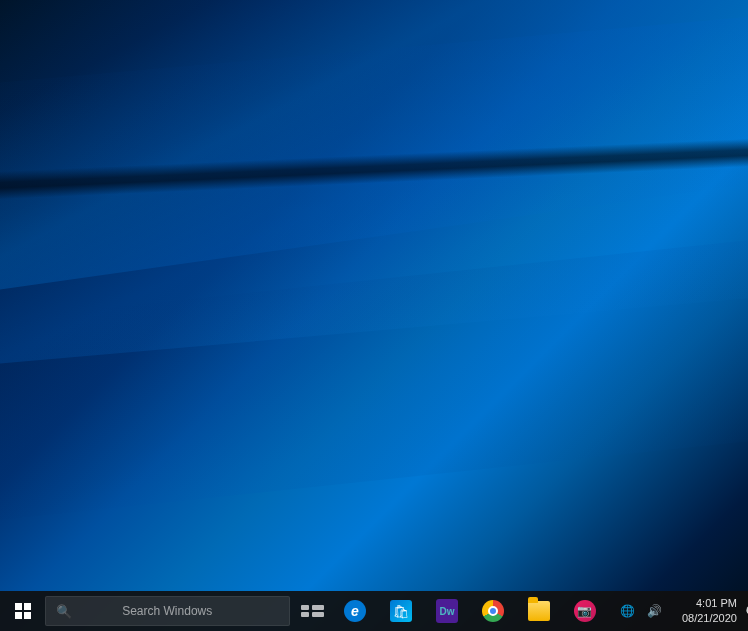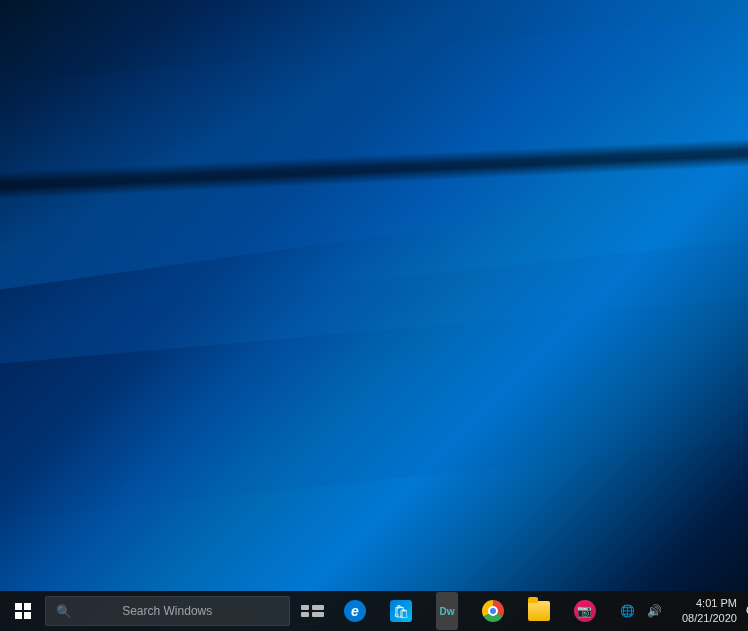--- a/index.html
+++ b/index.html
@@ -241,22 +241,22 @@
       display: flex;
       align-items: center;
       justify-content: center;
       font-size: 13px;
       color: white;
     }
 
     
     .dw-icon {
       width: 22px;
-      height: 38px;
-      background: #404040;
+      height: 24px;
+      background: #4c1d95;
       border-radius: 3px;
       display: flex;
       align-items: center;
       justify-content: center;
       font-size: 10px;
       font-weight: bold;
       color: #4eb8c2;
     }
 
     

